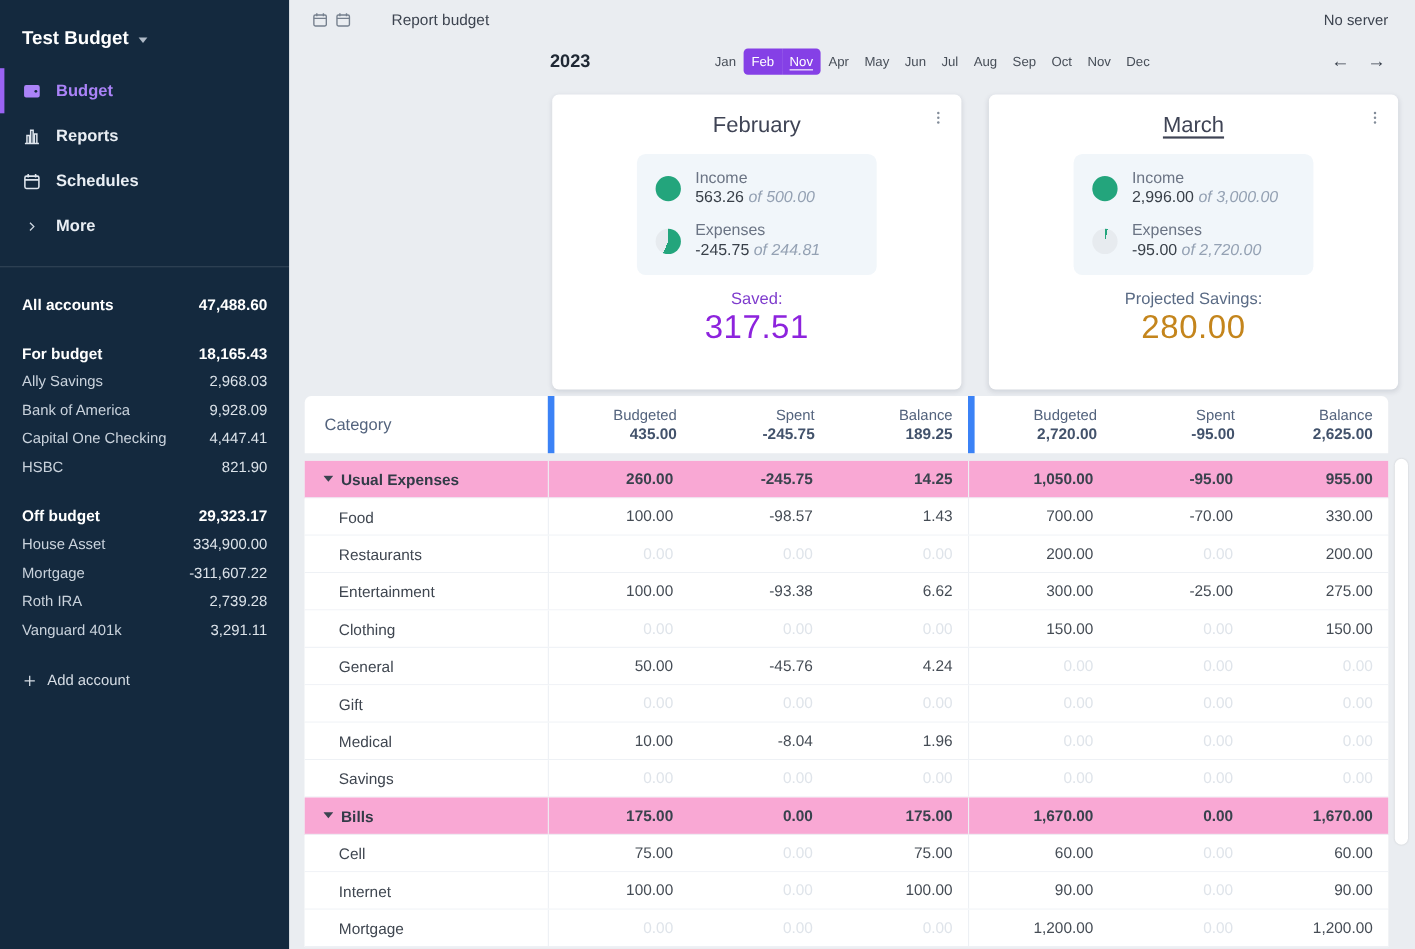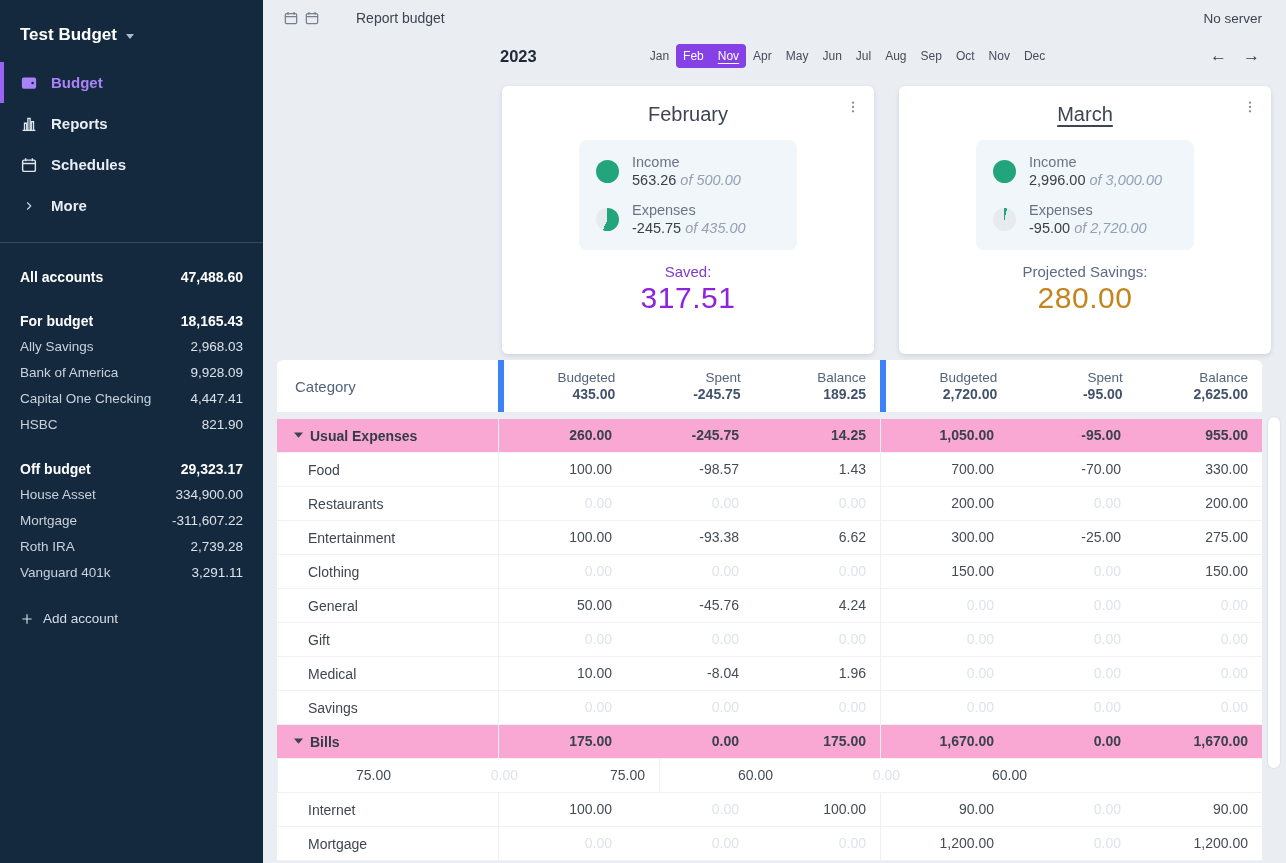--- a/index.html
+++ b/index.html
@@ -251,21 +251,21 @@
               <span class="pie" style="background: conic-gradient(rgb(35, 165, 124) 0deg, rgb(35, 165, 124) 100%, rgb(231, 235, 239) 100%, rgb(231, 235, 239) 100%);"></span>
               <div class="stat-text">
                 <div class="stat-label">Income</div>
                 <div class="stat-val"><span class="num">563.26</span><span class="of">of 500.00</span></div>
               </div>
             </div>
             <div class="stat-row">
               <span class="pie" style="background: conic-gradient(rgb(35, 165, 124) 0deg, rgb(35, 165, 124) 56.5%, rgb(231, 235, 239) 56.5%, rgb(231, 235, 239) 100%);"></span>
               <div class="stat-text">
                 <div class="stat-label">Expenses</div>
-                <div class="stat-val"><span class="num">-245.75</span><span class="of">of 435.00</span></div>
+                <div class="stat-val"><span class="num">-245.75</span><span class="of">of 244.81</span></div>
               </div>
             </div>
           </div>
           <div class="saving-label" style="color: rgb(126, 59, 205);">Saved:</div>
           <div class="saving-value" style="color: rgb(141, 35, 221);">317.51</div>
         </div>
         <div class="card">
           <div class="title-wrap"><span class="card-title current">March</span></div>
           <span class="kebab"><svg viewBox="0 0 24 24" fill="currentColor">
               <circle cx="12" cy="5.5" r="1.7"></circle>
@@ -482,20 +482,23 @@
               <div class="vcell">0.00</div>
               <div class="vcell">175.00</div>
             </div>
             <div class="sec">
               <div class="vcell">1,670.00</div>
               <div class="vcell">0.00</div>
               <div class="vcell">1,670.00</div>
             </div>
           </div>
           <div class="trow">
+            <div class="cat-cell">
+              <span class="cat-name">Cell</span>
+            </div>
             <div class="sec">
               <div class="vcell">75.00</div>
               <div class="vcell faded">0.00</div>
               <div class="vcell">75.00</div>
             </div>
             <div class="sec">
               <div class="vcell">60.00</div>
               <div class="vcell faded">0.00</div>
               <div class="vcell">60.00</div>
             </div>

